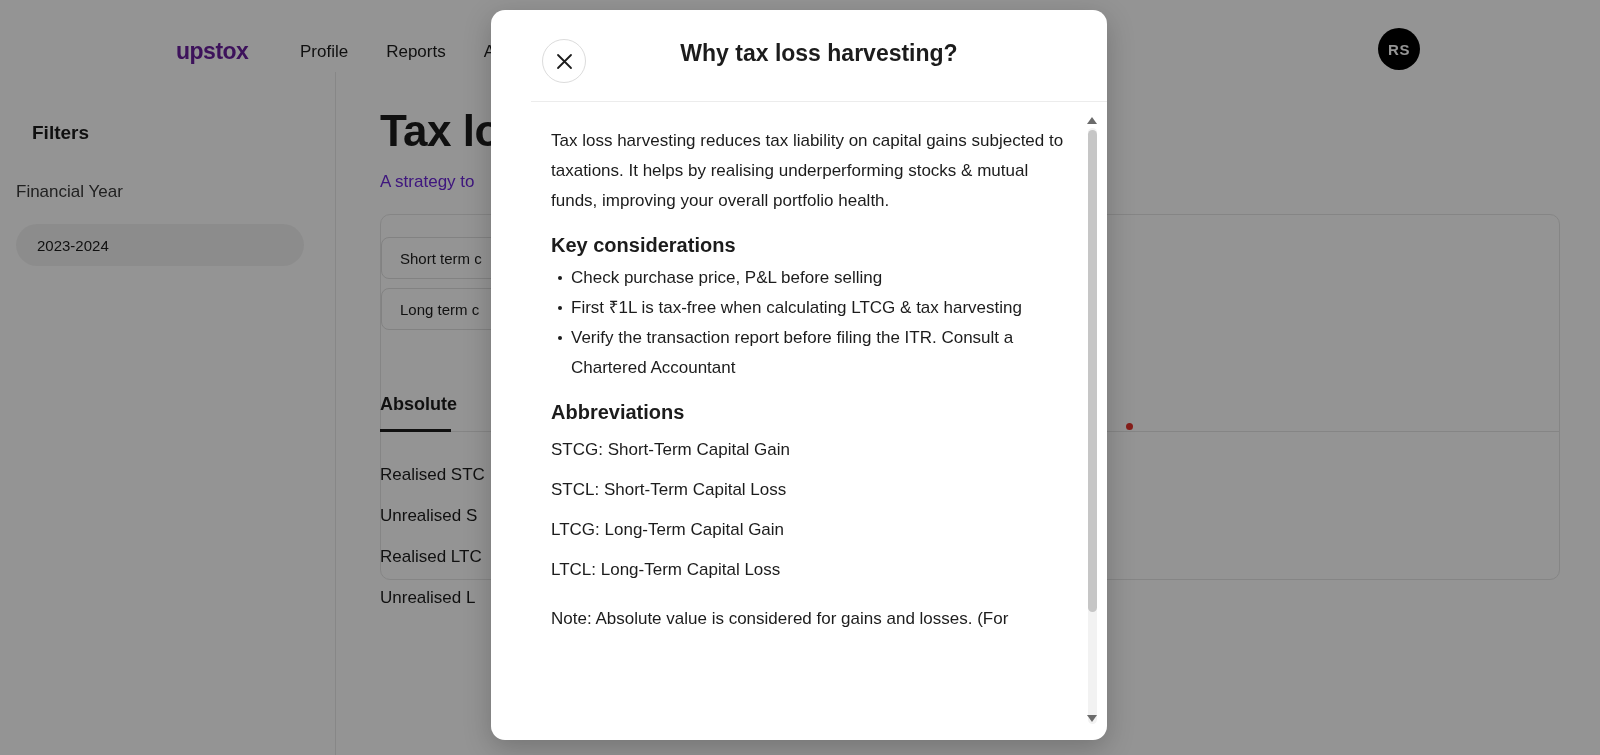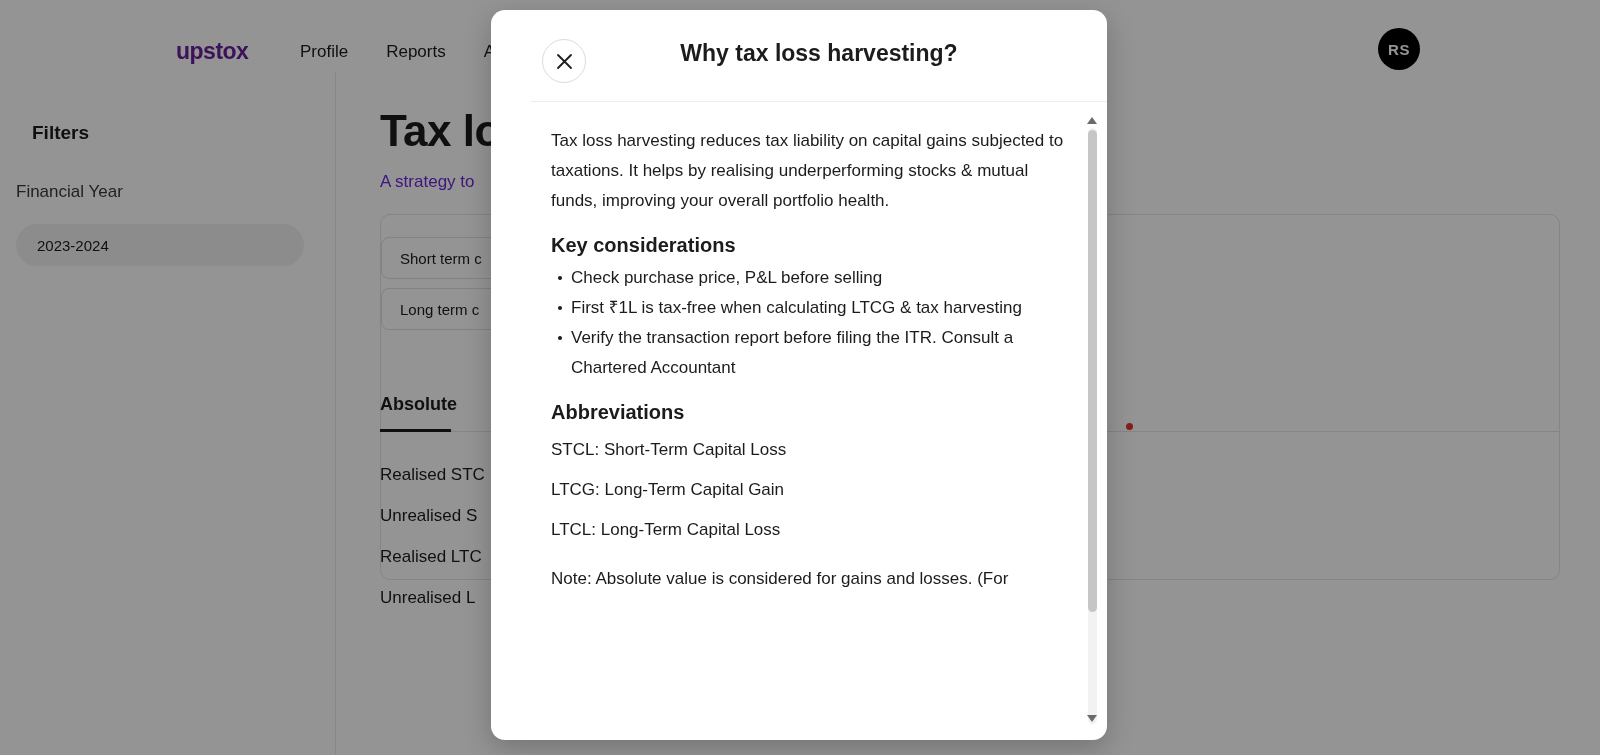--- a/index.html
+++ b/index.html
@@ -418,20 +418,21 @@
       <p class="intro">Tax loss harvesting reduces tax liability on capital gains subjected to taxations. It helps by realising underperforming stocks &amp; mutual funds, improving your overall portfolio health.</p>
 
       <h3 class="section-head">Key considerations</h3>
       <ul class="bullets">
         <li>Check purchase price, P&amp;L before selling</li>
         <li>First ₹1L is tax-free when calculating LTCG &amp; tax harvesting</li>
         <li>Verify the transaction report before filing the ITR. Consult a Chartered Accountant</li>
       </ul>
 
       <h3 class="section-head">Abbreviations</h3>
+      <div class="abbr-line">STCG: Short-Term Capital Gain</div>
       <div class="abbr-line">STCL: Short-Term Capital Loss</div>
       <div class="abbr-line">LTCG: Long-Term Capital Gain</div>
       <div class="abbr-line">LTCL: Long-Term Capital Loss</div>
 
       <div class="note-line">Note: Absolute value is considered for gains and losses. (For</div>
     </div>
 
     <div class="modal-scroll">
       <div class="scroll-arrow up">
         <svg width="10" height="7" viewBox="0 0 10 7" aria-hidden="true">

